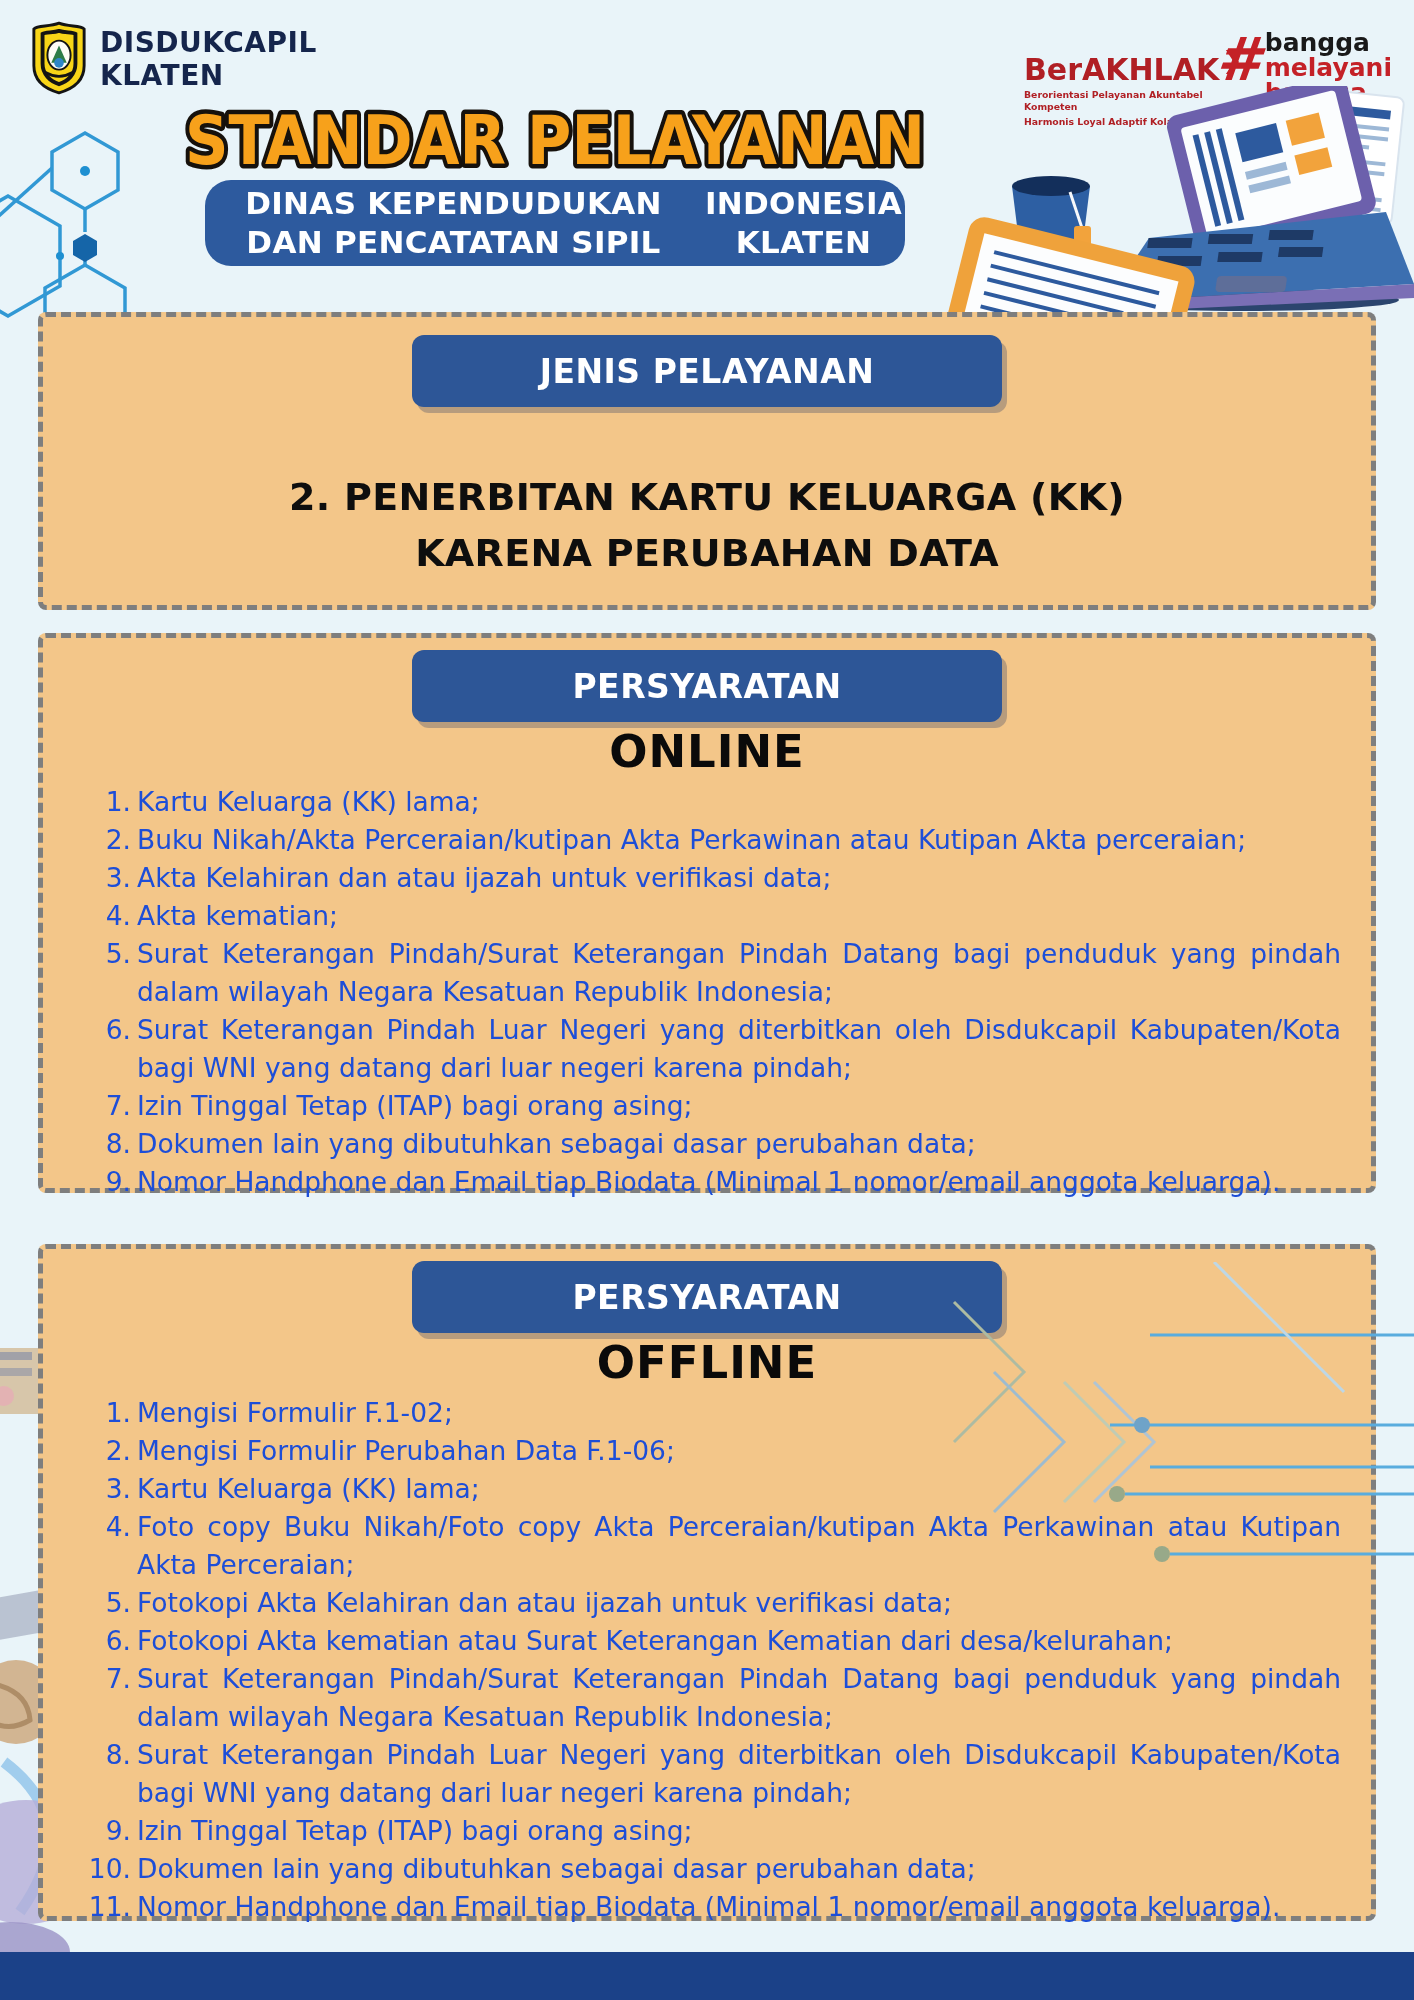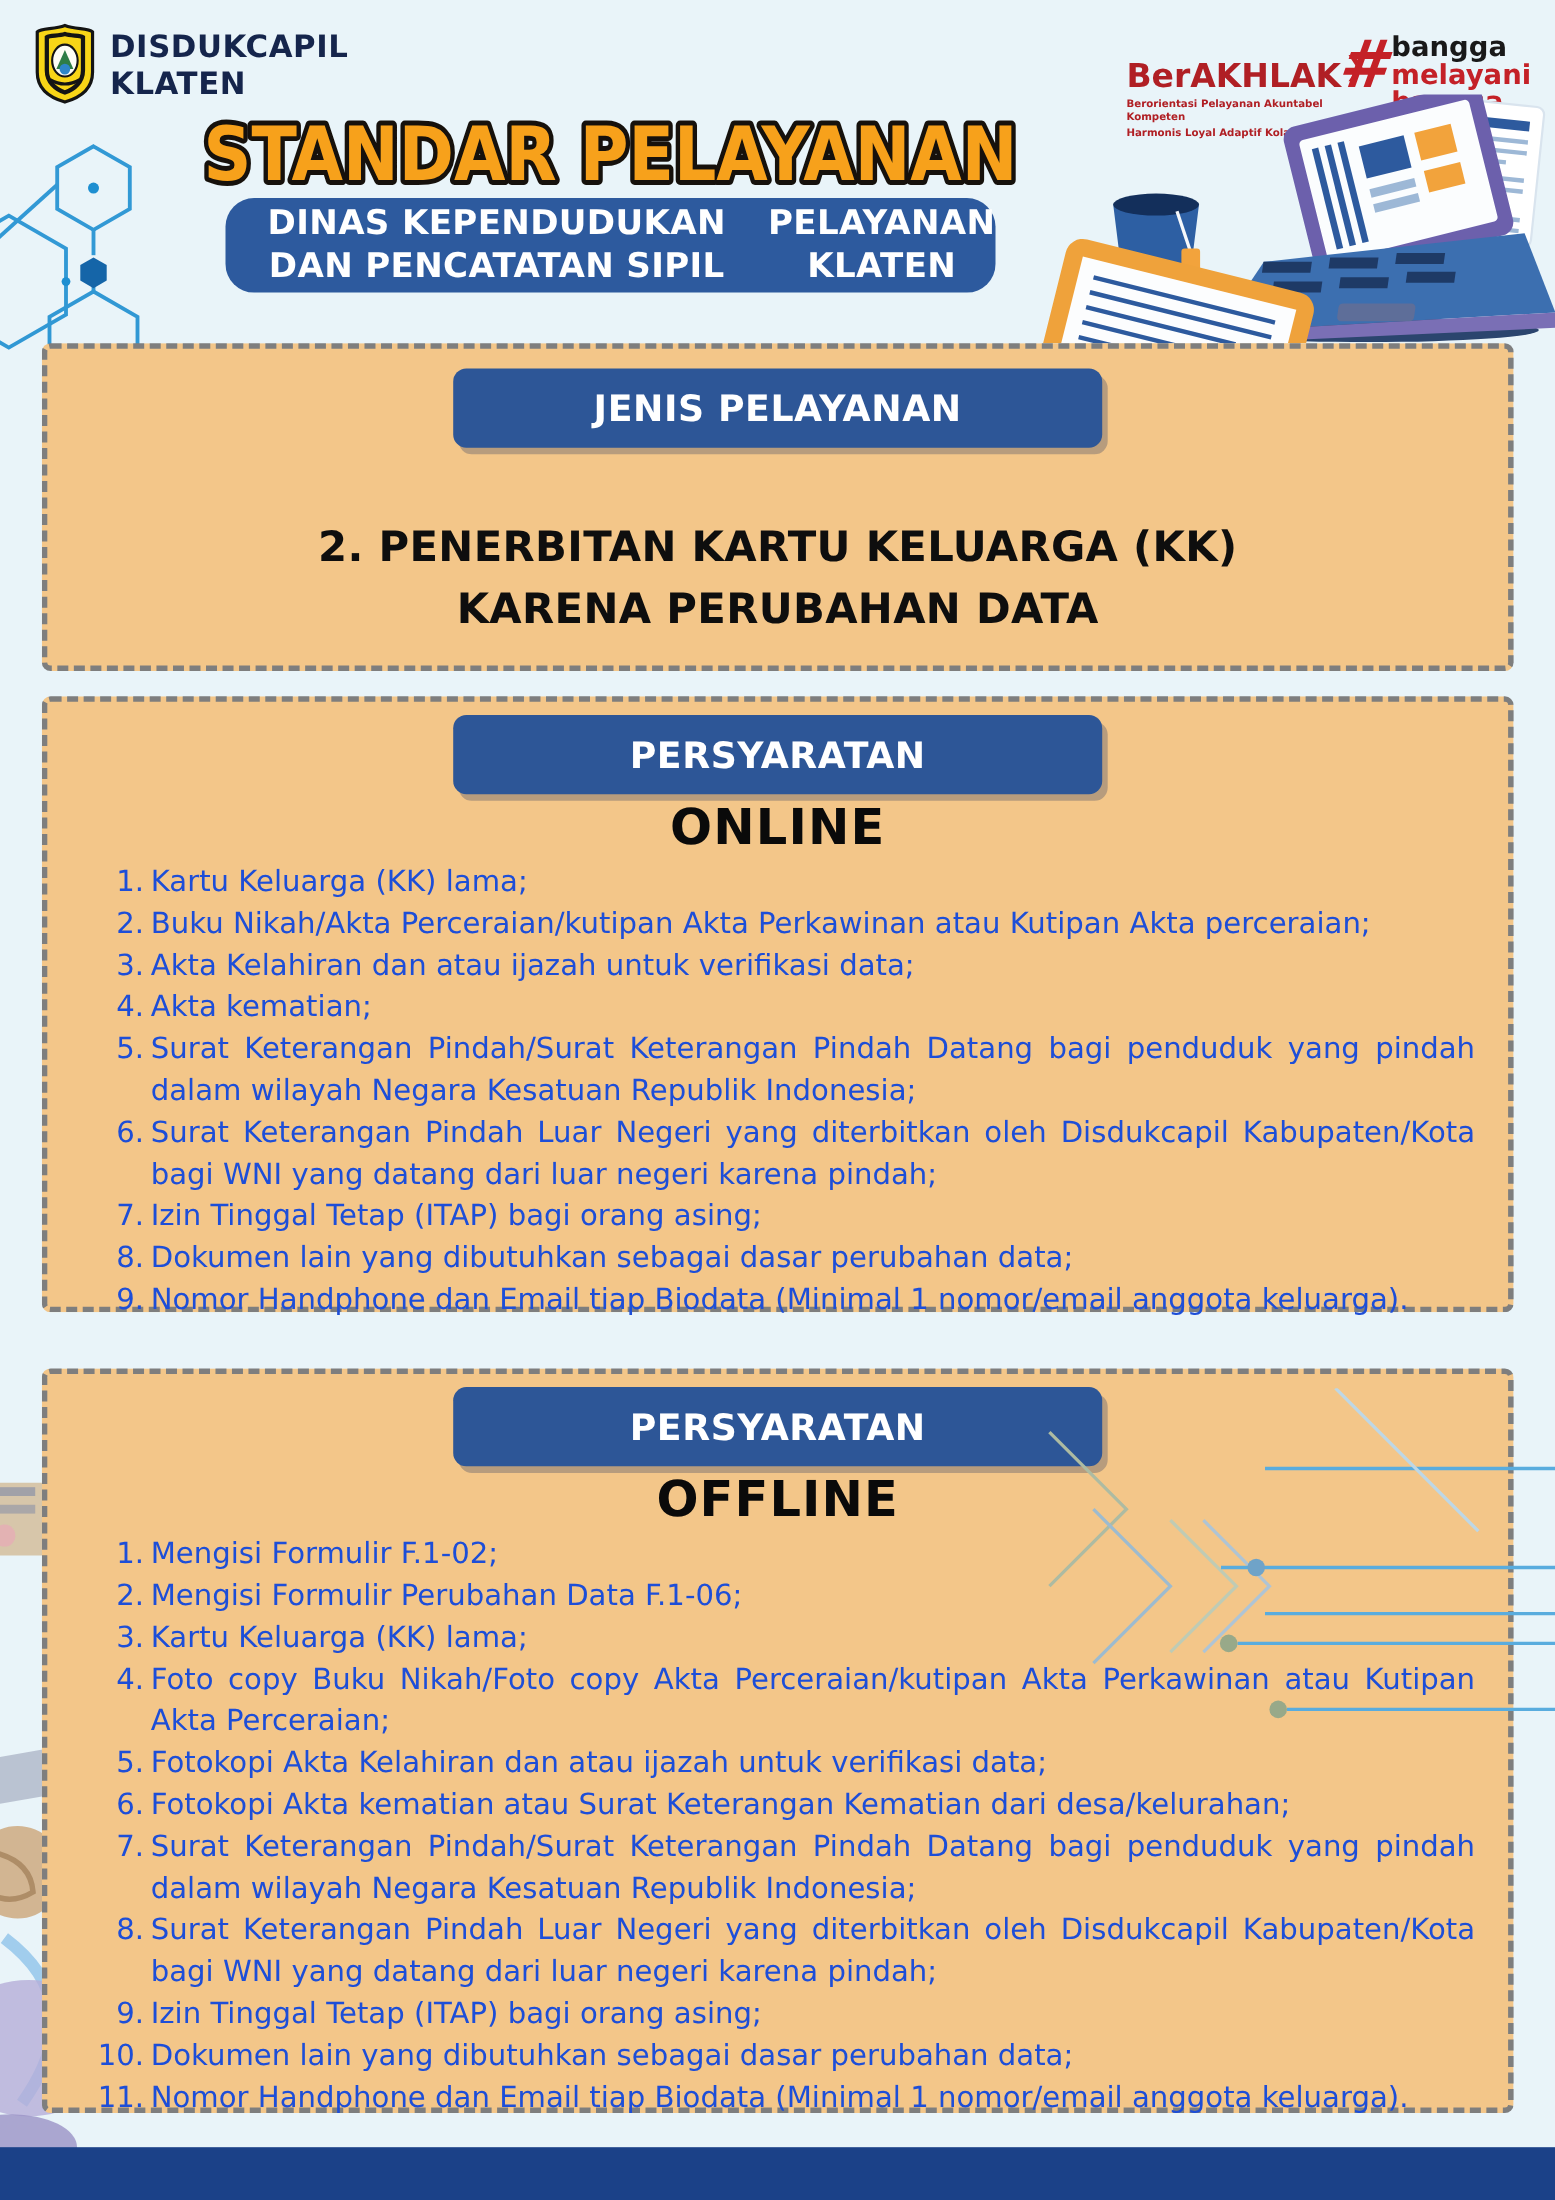--- a/index.html
+++ b/index.html
@@ -114,21 +114,21 @@
       <span class="bangga-w3">bangsa</span>
     </div>
   </div>
 
   <svg class="title-svg" viewBox="0 0 830 92">
     <text x="415" y="70" text-anchor="middle" textLength="740" lengthAdjust="spacingAndGlyphs" font-family="DejaVu Sans, Liberation Sans, sans-serif" font-size="68" font-weight="bold" fill="#F7A11B" stroke="#16110C" stroke-width="9" stroke-linejoin="round" style="paint-order:stroke fill">STANDAR PELAYANAN</text>
   </svg>
 
   <div class="subtitle-pill">
     <div>DINAS KEPENDUDUKAN DAN PENCATATAN SIPIL</div>
-    <div>PELAYANAN KLATEN</div>
+    <div>INDONESIA KLATEN</div>
   </div>
 
   <svg class="illustration" viewBox="0 0 470 226">
     <g transform="rotate(6 400 70)">
       <rect x="352" y="6" width="102" height="128" rx="7" fill="#FFFFFF" stroke="#D9E4EE" stroke-width="2"></rect>
       <rect x="364" y="20" width="78" height="9" fill="#2D5A9E"></rect>
       <rect x="364" y="37" width="78" height="4" fill="#9DB8D6"></rect>
       <rect x="364" y="47" width="78" height="4" fill="#9DB8D6"></rect>
       <rect x="364" y="57" width="60" height="4" fill="#9DB8D6"></rect>
       <rect x="364" y="72" width="34" height="26" fill="#F2A33C"></rect>

